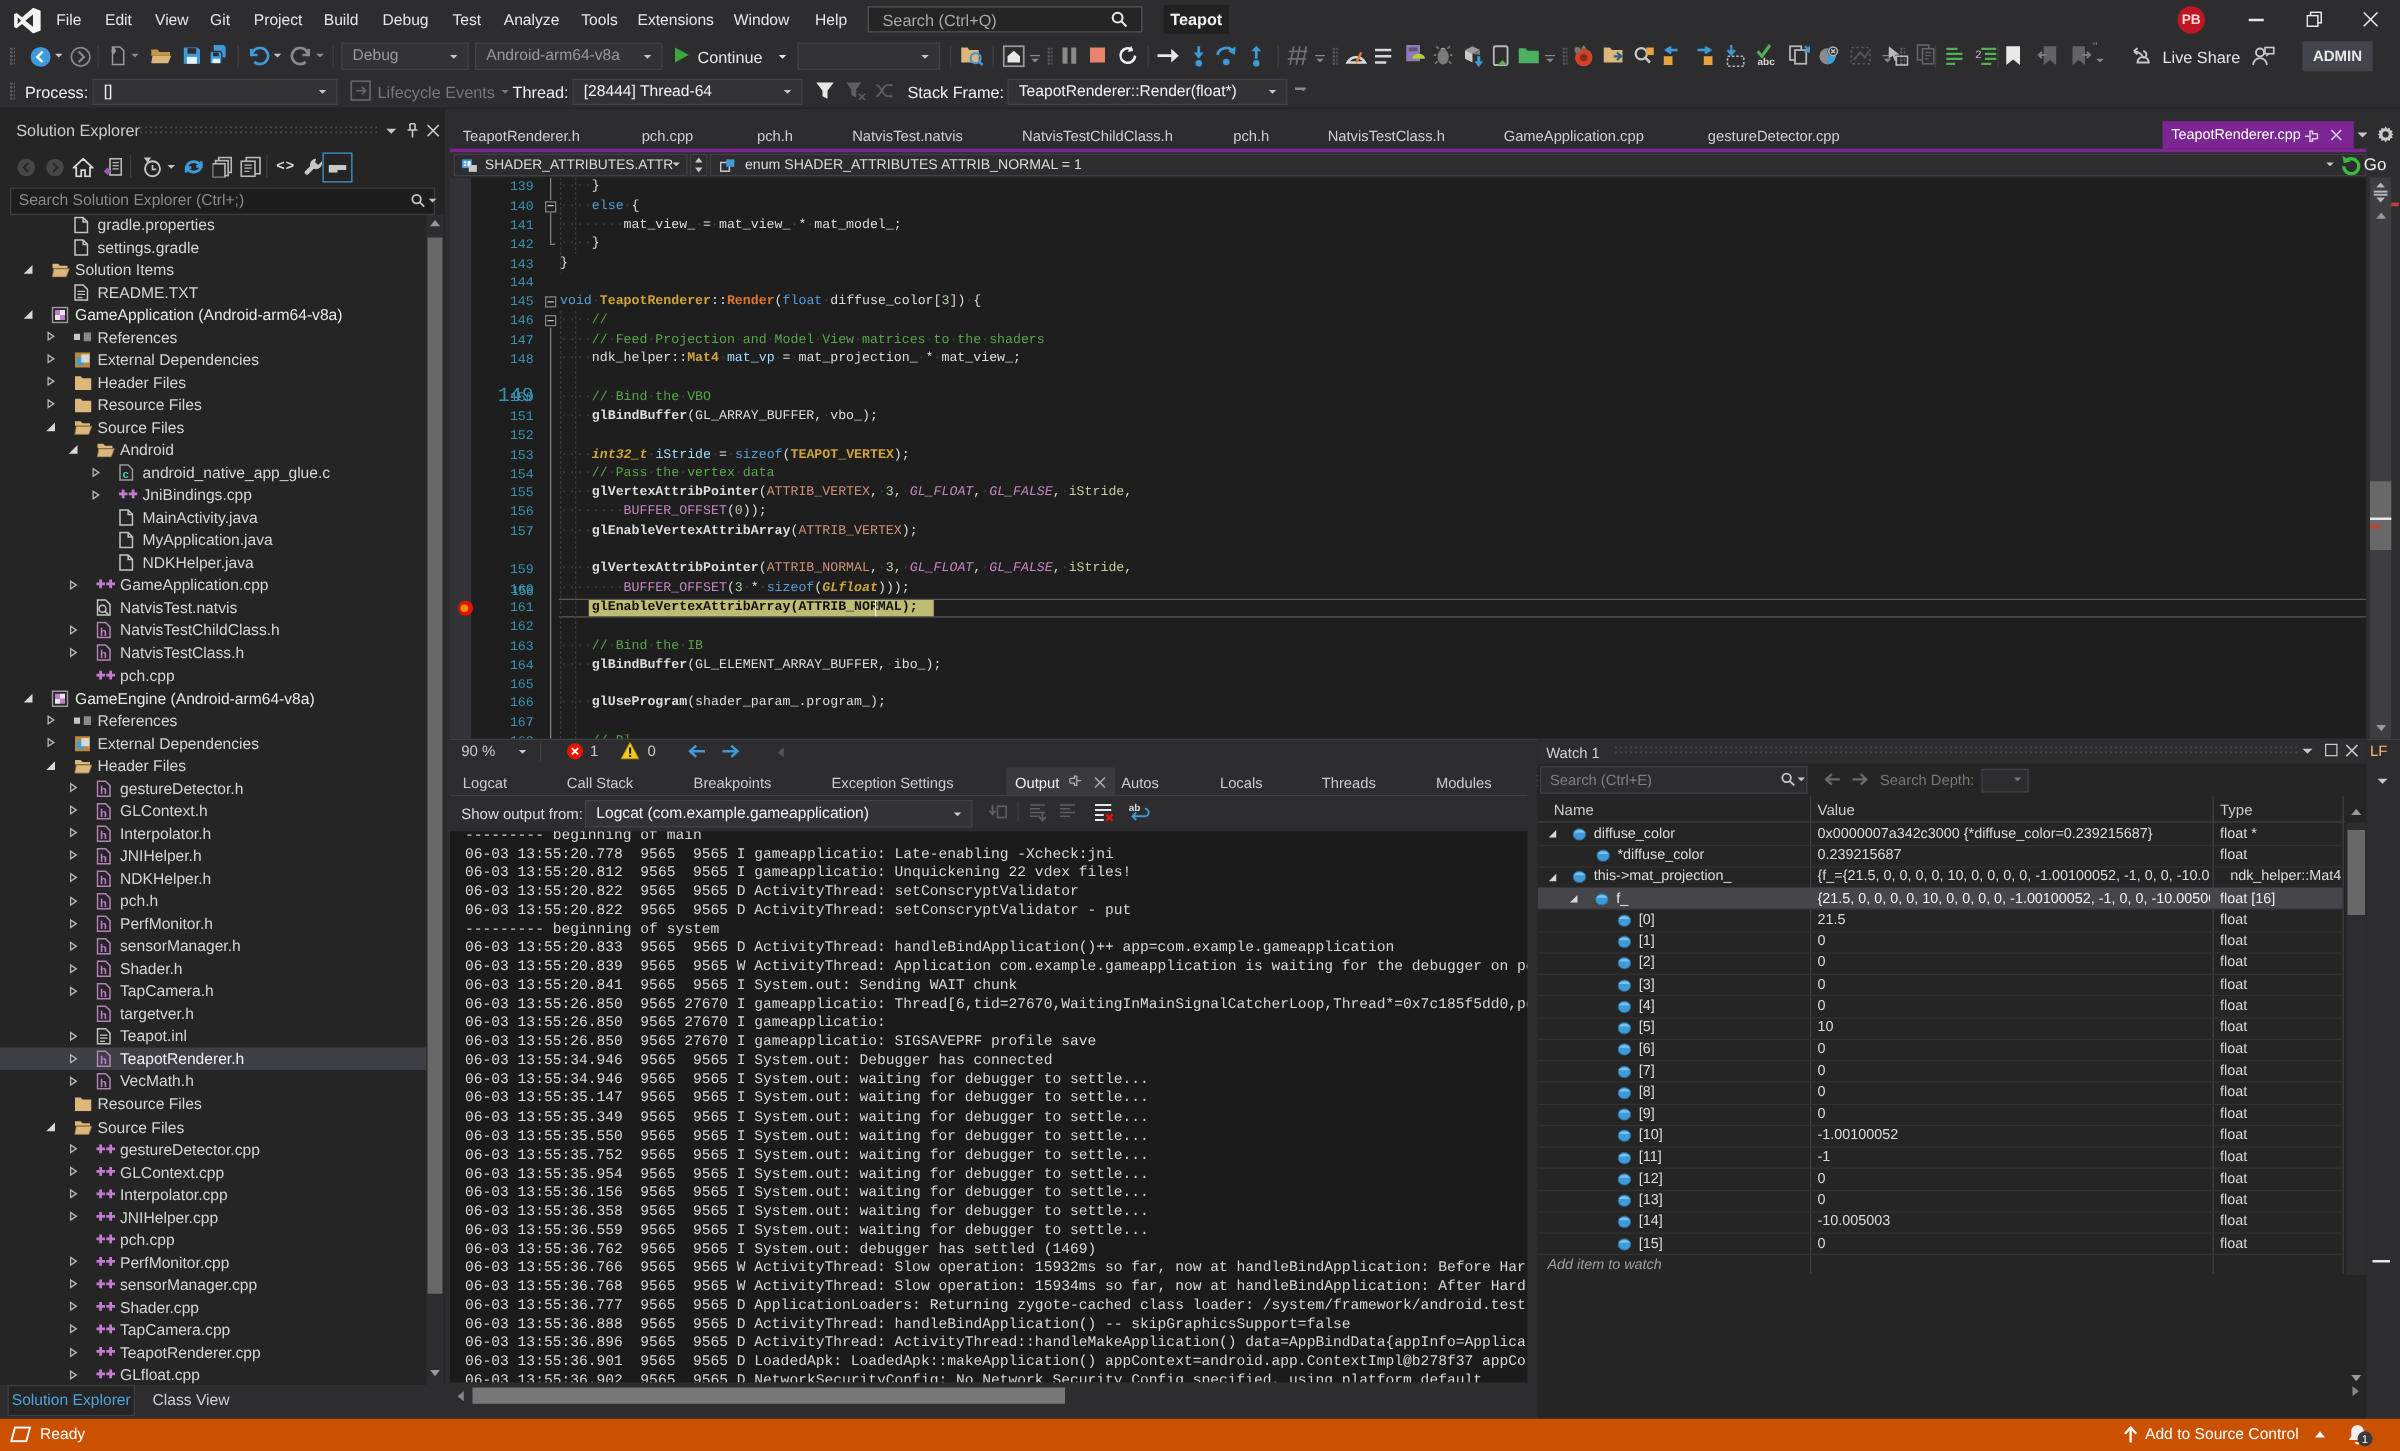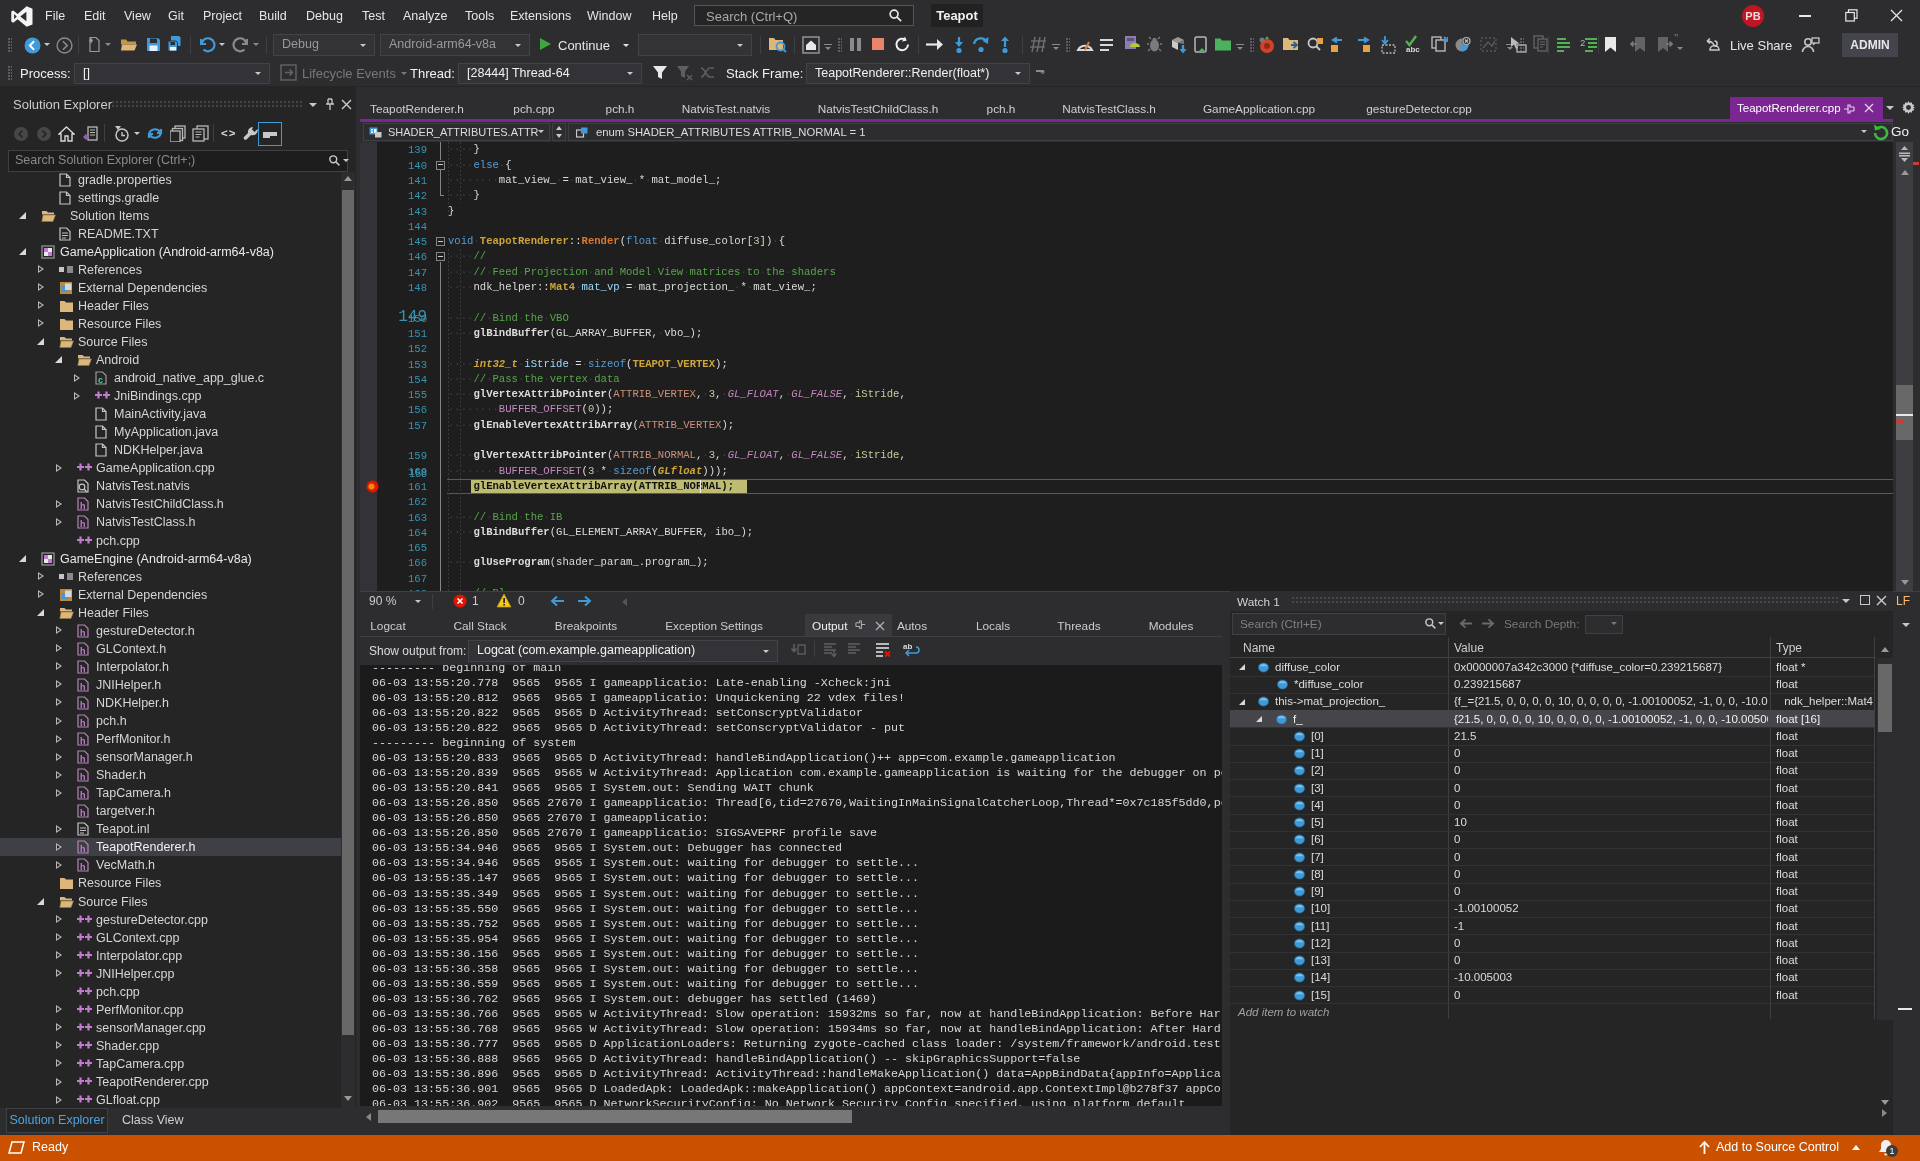--- a/index.html
+++ b/index.html
@@ -381,21 +381,21 @@
       <svg style="position:absolute;left:59px;top:190.55px;" width="12" height="14" viewBox="0 0 12 14">
         <path d="M1 1 h6.5 L11 4.5 V13 H1 Z" fill="none" stroke="#C5C5C5" stroke-width="1.2"></path>
         <path d="M7.5 1 V4.5 H11" fill="none" stroke="#C5C5C5" stroke-width="1.2"></path>
       </svg>
       <div style="position:absolute;left:78px;top:190.55px;font-family:'Liberation Sans',sans-serif;font-size:12.5px;color:#D5D5D5;font-weight:normal;white-space:pre;line-height:15.0px;">settings.gradle</div>
       <div style="position:absolute;left:19px;top:211.6px;width:0;height:0;border-left:7px solid transparent;border-bottom:7px solid #D8D8D8;"></div>
       <svg style="position:absolute;left:41px;top:209.6px;" width="15" height="12" viewBox="0 0 15 12">
         <path d="M1 1 h4.5 l1.5 1.5 H13 v2 H1 Z" fill="#DCB67A"></path>
         <path d="M2 5 h12.5 L12 11.5 H0.8 Z" fill="#DCB67A" stroke="#8C7344" stroke-width="0.6"></path>
       </svg>
-      <div style="position:absolute;left:60px;top:208.6px;font-family:'Liberation Sans',sans-serif;font-size:12.5px;color:#D5D5D5;font-weight:normal;white-space:pre;line-height:15.0px;margin-left:10px;">Solution Items</div>
+      <div style="position:absolute;left:60px;top:208.6px;font-family:'Liberation Sans',sans-serif;font-size:12.5px;color:#D5D5D5;font-weight:normal;white-space:pre;line-height:15.0px;">Solution Items</div>
       <svg style="position:absolute;left:59px;top:226.65px;" width="12" height="14" viewBox="0 0 12 14">
         <path d="M1 1 h6.5 L11 4.5 V13 H1 Z" fill="none" stroke="#C5C5C5" stroke-width="1.2"></path>
         <path d="M3 6 h6 M3 8.5 h6 M3 11 h4" stroke="#C5C5C5" stroke-width="1"></path>
       </svg>
       <div style="position:absolute;left:78px;top:226.65px;font-family:'Liberation Sans',sans-serif;font-size:12.5px;color:#D5D5D5;font-weight:normal;white-space:pre;line-height:15.0px;">README.TXT</div>
       <div style="position:absolute;left:19px;top:247.7px;width:0;height:0;border-left:7px solid transparent;border-bottom:7px solid #D8D8D8;"></div>
       <svg style="position:absolute;left:41px;top:244.7px;" width="14" height="14" viewBox="0 0 14 14">
         <rect x="1" y="1" width="12" height="12" fill="none" stroke="#9A9A9A" stroke-width="1.2"></rect>
         <rect x="3" y="3" width="4" height="4" fill="#C27BD1"></rect>
         <rect x="7" y="7" width="4" height="4" fill="#C27BD1"></rect>

